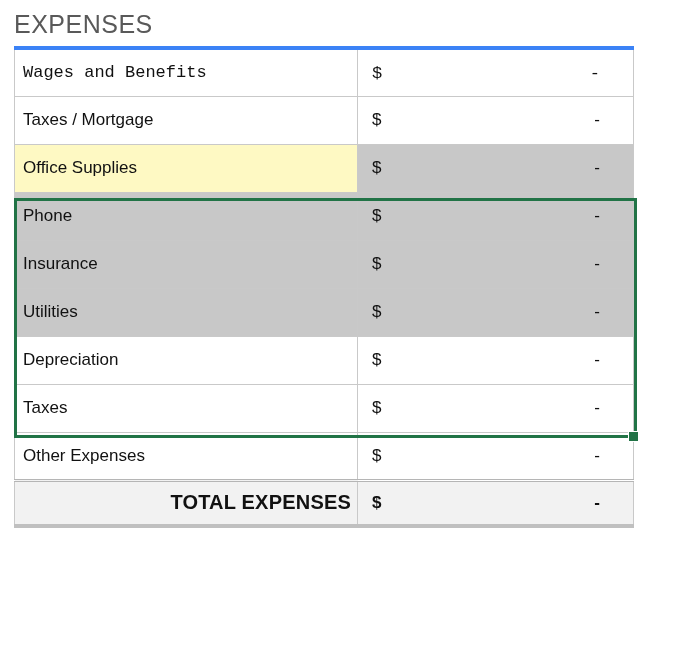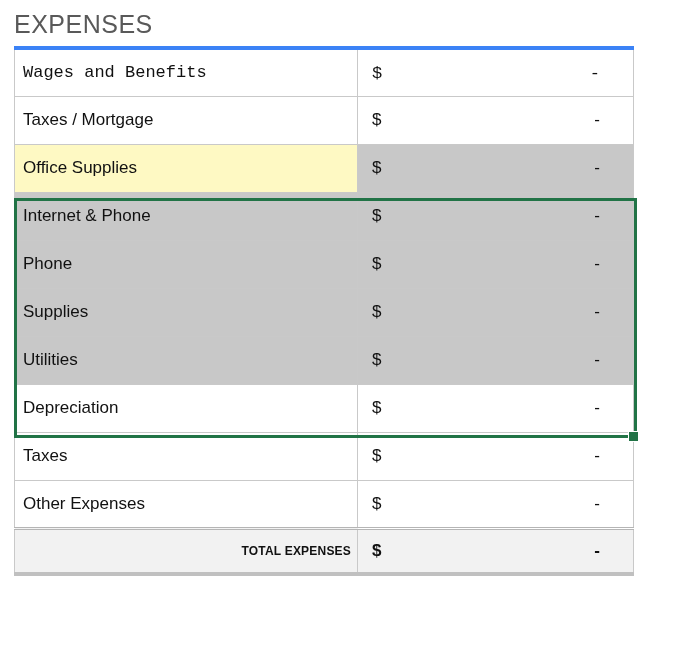--- a/index.html
+++ b/index.html
@@ -105,21 +105,21 @@
     height: 46px;
     border-top: 3px double #b5b5b5;
     border-bottom: 4px solid #c0c0c0;
     border-left: 1px solid #c9c9c9;
     border-right: 1px solid #c9c9c9;
   }
   tr.total-row td.cell-label {
     text-align: right;
     padding-right: 6px;
     font-weight: bold;
-    font-size: 12px;
+    font-size: 20px;
     letter-spacing: 0.2px;
   }
   tr.total-row td.cell-value .cur,
   tr.total-row td.cell-value .amt {
     font-weight: bold;
   }
 
   
   .selection-box {
     position: absolute;
@@ -171,35 +171,28 @@
             </td>
           </tr>
           <tr>
             <td class="cell cell-label active"><span>Office Supplies</span></td>
             <td class="cell cell-value selected">
               <span class="cur">$</span>
               <span class="amt">-</span>
             </td>
           </tr>
           <tr>
-            <td class="cell cell-label selected"><span>Internet &amp; Phone</span></td>
-            <td class="cell cell-value selected">
-              <span class="cur">$</span>
-              <span class="amt">-</span>
-            </td>
-          </tr>
-          <tr>
             <td class="cell cell-label selected"><span>Phone</span></td>
             <td class="cell cell-value selected">
               <span class="cur">$</span>
               <span class="amt">-</span>
             </td>
           </tr>
           <tr>
-            <td class="cell cell-label selected"><span>Supplies</span></td>
+            <td class="cell cell-label selected"><span>Insurance</span></td>
             <td class="cell cell-value selected">
               <span class="cur">$</span>
               <span class="amt">-</span>
             </td>
           </tr>
           <tr>
             <td class="cell cell-label selected"><span>Utilities</span></td>
             <td class="cell cell-value selected">
               <span class="cur">$</span>
               <span class="amt">-</span>

